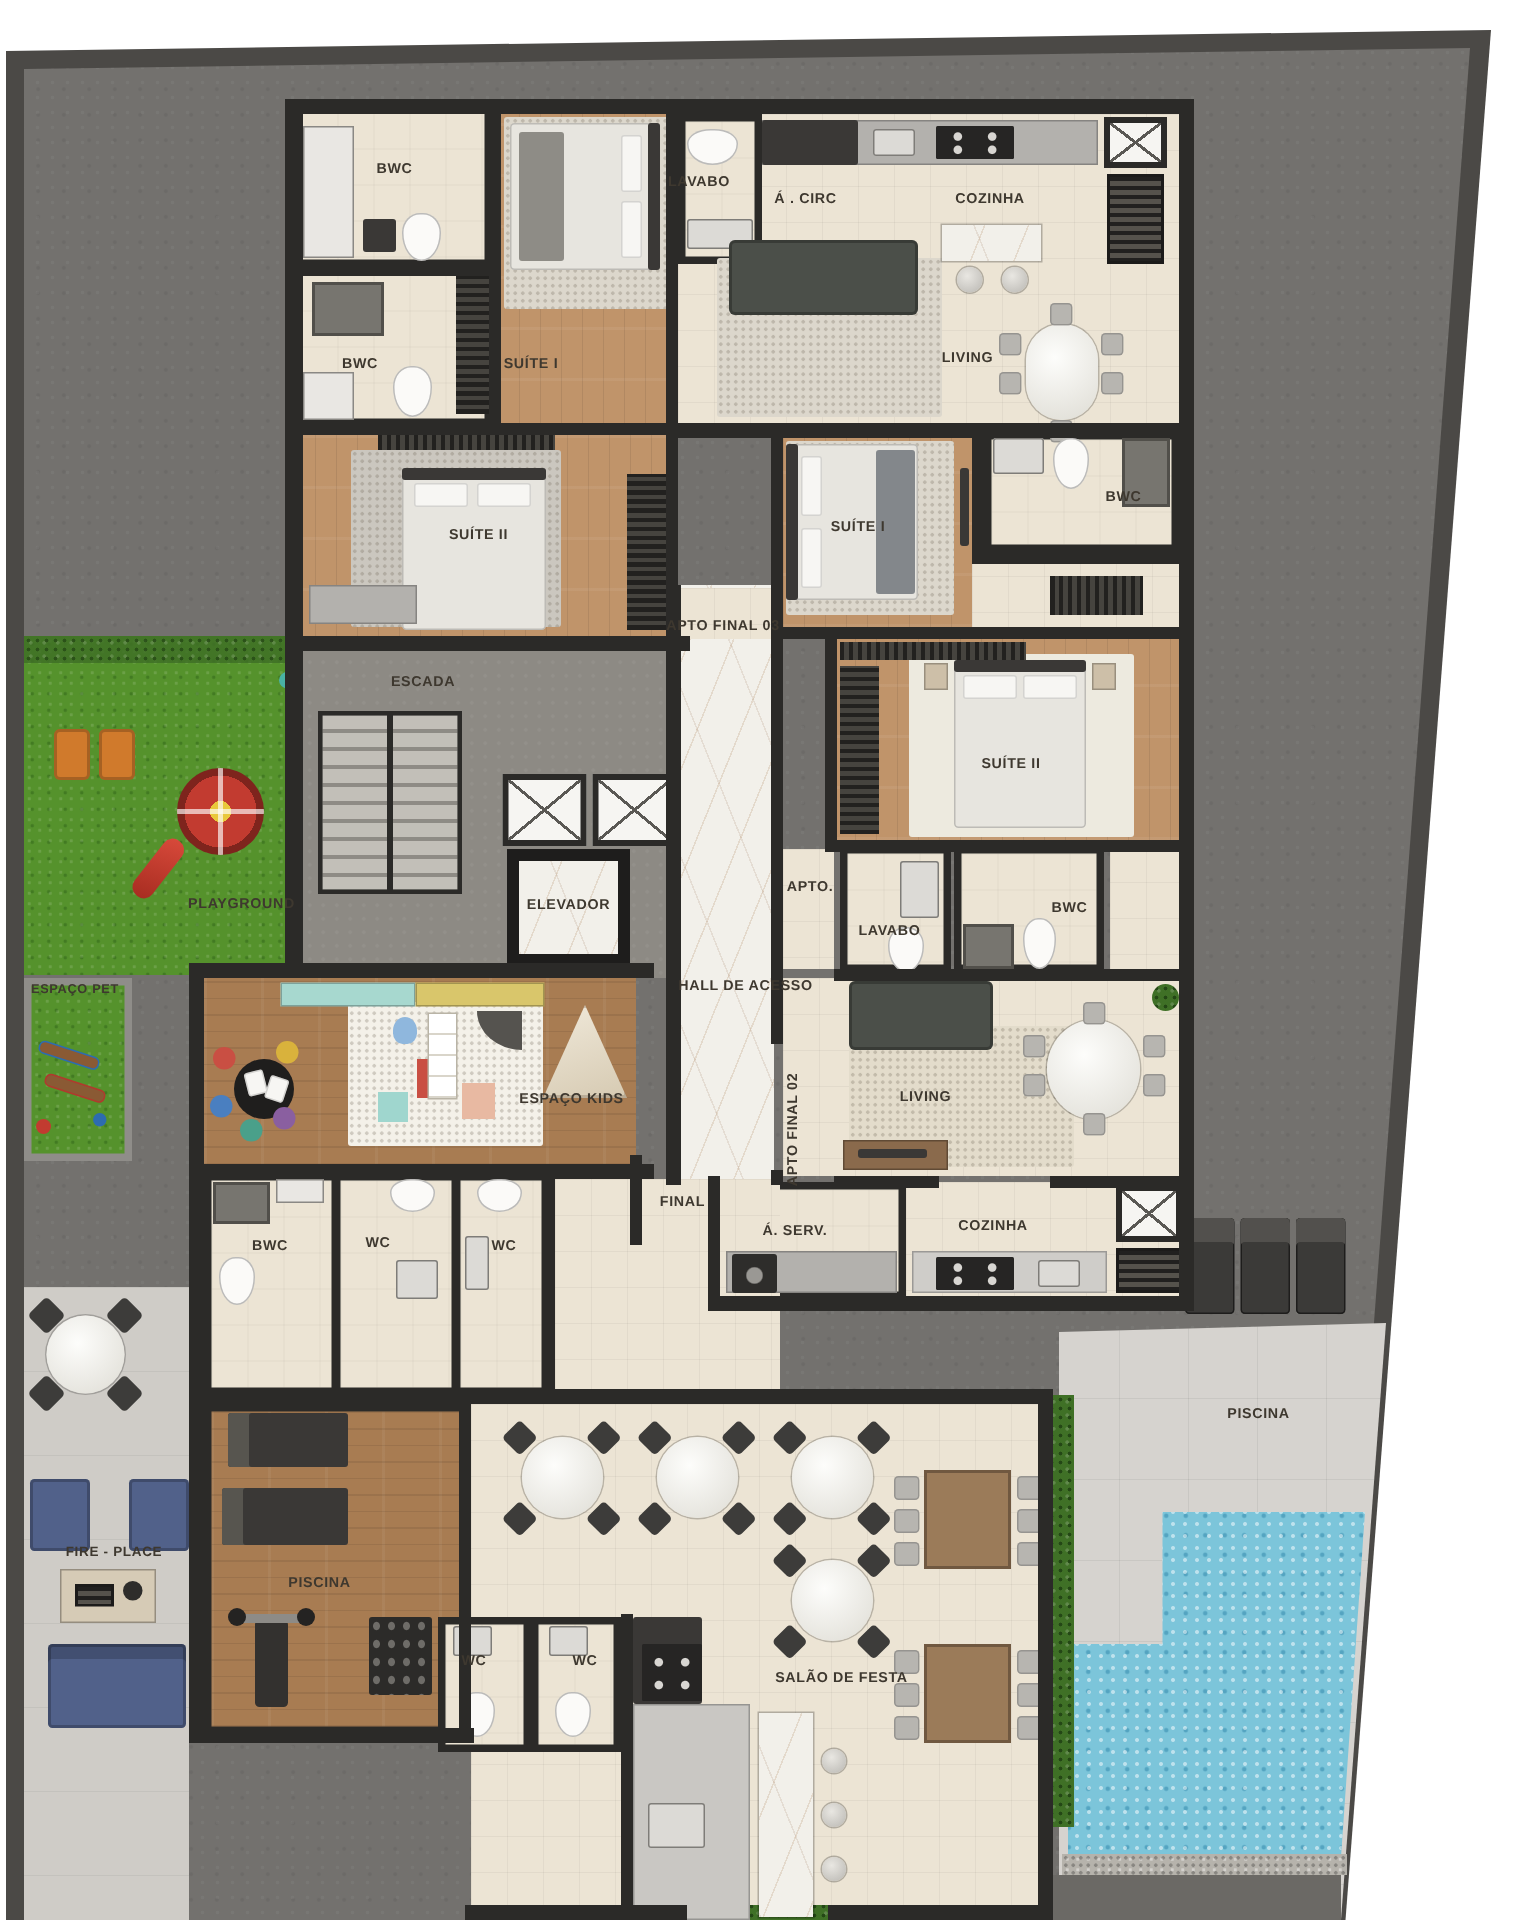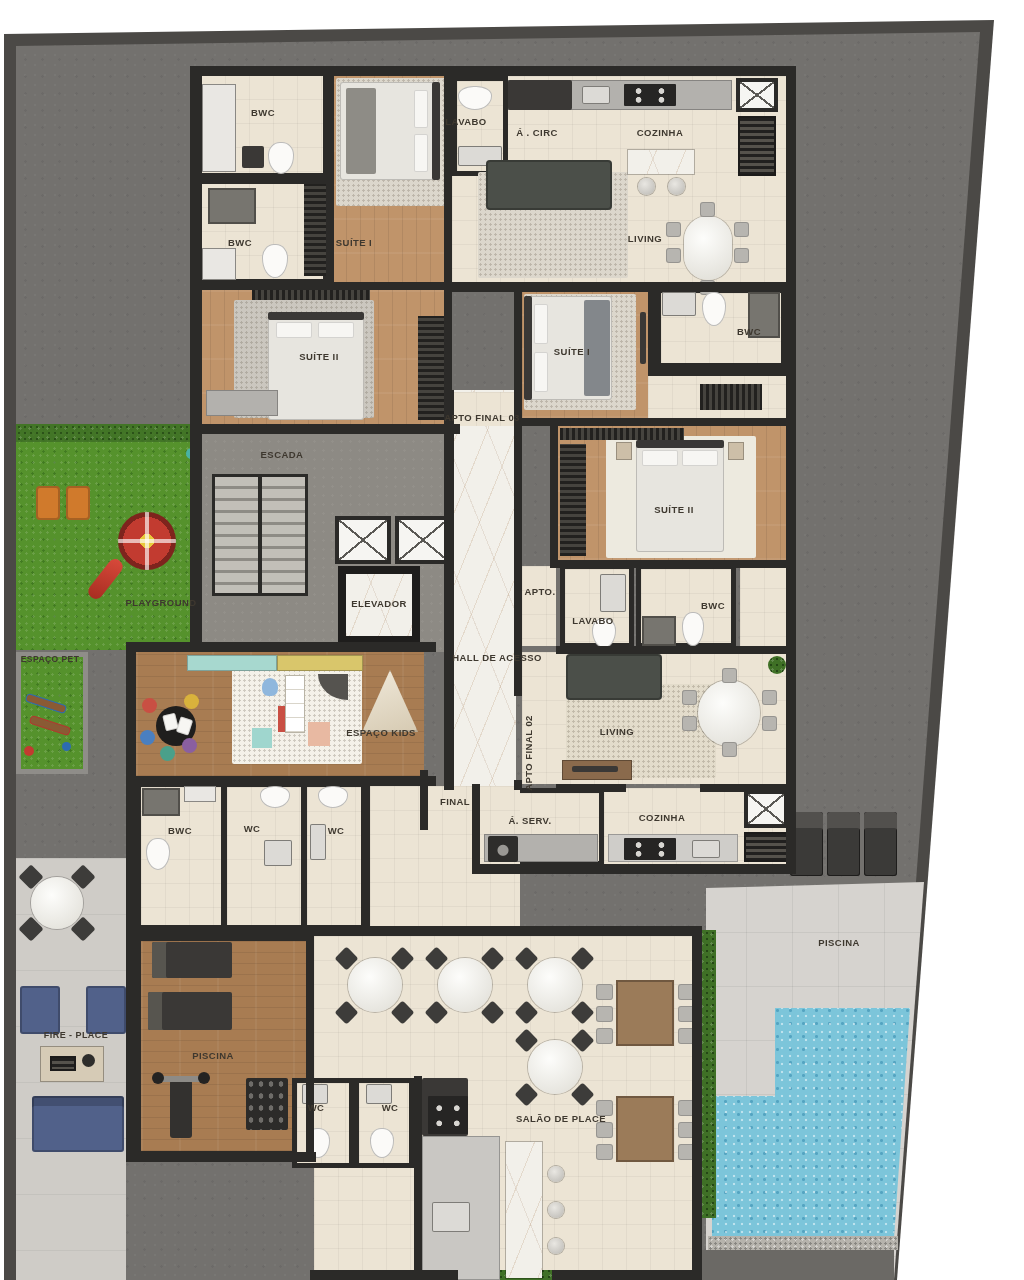--- a/index.html
+++ b/index.html
@@ -368,15 +368,15 @@
   <span class="lbl" style="left:530px;top:821px">Á. SERV.</span>
   <span class="lbl" style="left:662px;top:818px">COZINHA</span>
   <span class="lbl" style="left:180px;top:831px">BWC</span>
   <span class="lbl" style="left:252px;top:829px">WC</span>
   <span class="lbl" style="left:336px;top:831px">WC</span>
   <span class="lbl" style="left:839px;top:943px">PISCINA</span>
   <span class="lbl" style="left:76px;top:1035px;font-size:9px">FIRE - PLACE</span>
   <span class="lbl" style="left:213px;top:1056px">PISCINA</span>
   <span class="lbl" style="left:316px;top:1108px">WC</span>
   <span class="lbl" style="left:390px;top:1108px">WC</span>
-  <span class="lbl" style="left:561px;top:1119px">SALÃO DE PLACE</span>
+  <span class="lbl" style="left:561px;top:1119px">SALÃO DE FESTA</span>
 
 </div>
 
 </body></html>

